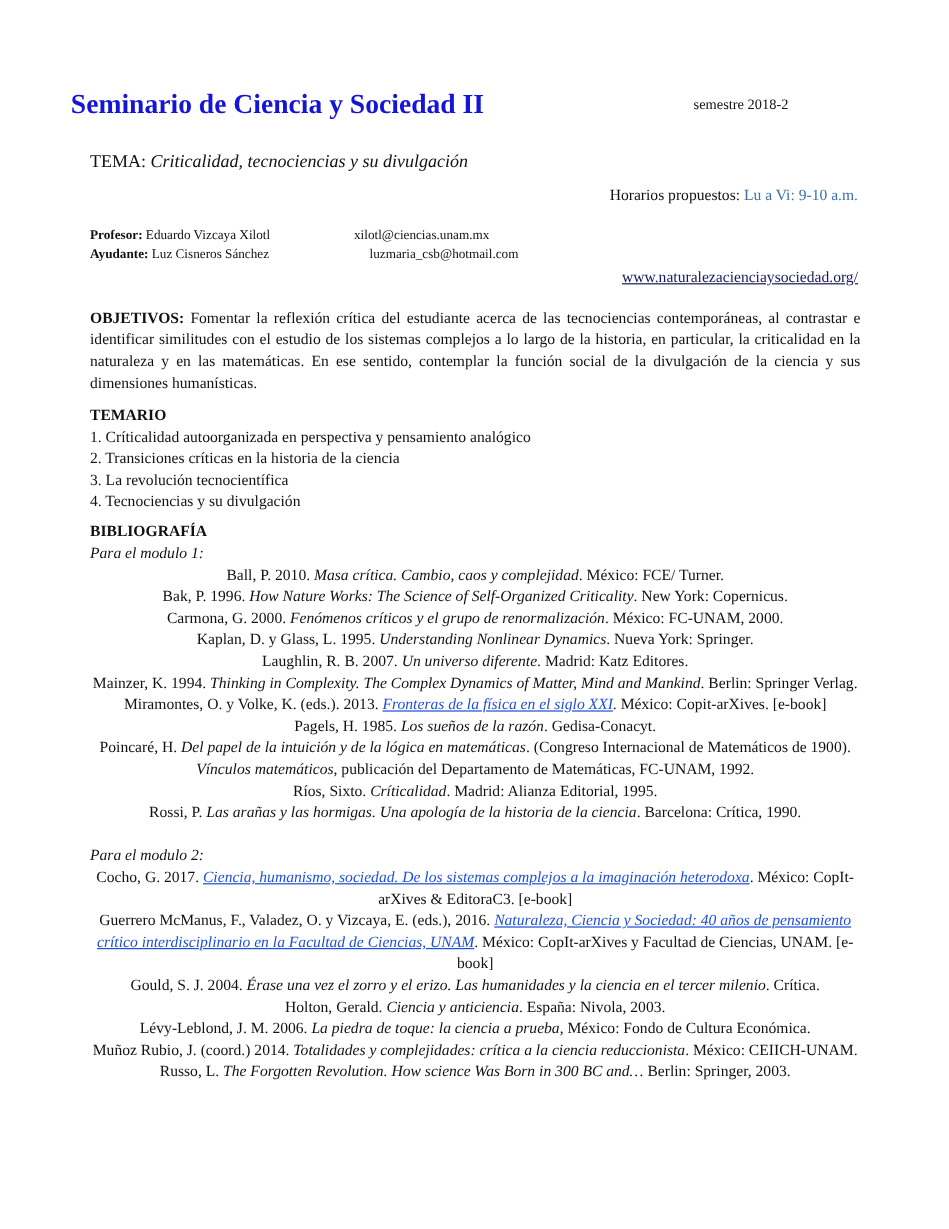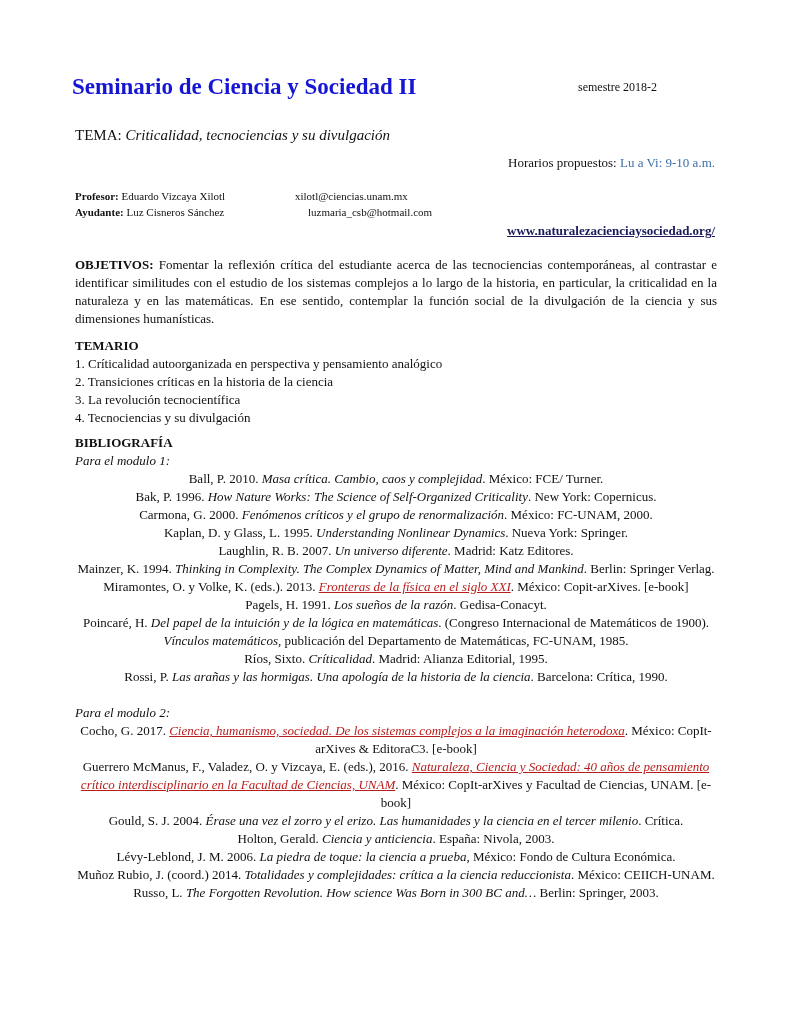--- a/index.html
+++ b/index.html
@@ -4,38 +4,38 @@
   <style>
     html, body { margin: 0; padding: 0; background: #ffffff; }
     body {
       width: 791px; height: 1024px; position: relative; overflow: hidden;
       font-family: "Liberation Serif", "DejaVu Serif", serif;
       color: #111111;
     }
     .page { position: absolute; left: 0; top: 0; width: 791px; height: 1024px; }
     .abs { position: absolute; white-space: nowrap; }
     .title {
-      left: 72px; top: 74px; font-size: 23px; font-weight: bold; color: #1515d6;
+      left: 59px; top: 74px; font-size: 23px; font-weight: bold; color: #1515d6;
     }
     .semestre { left: 578px; top: 80px; font-size: 12px; }
     .tema { left: 75px; top: 127px; font-size: 15px; }
     .tema .lbl { }
     .tema .val { font-style: italic; }
     .horarios { right: 76px; top: 155px; font-size: 13px; }
     .horarios .lbl { font-weight: normal; }
     .horarios .val { color: #3d6fa8; }
     .staff { left: 75px; font-size: 11px; }
     .staff .role { font-weight: bold; }
     .staff .email { position: absolute; left: 220px; }
-    .url { right: 76px; top: 223px; font-size: 13px; font-weight: bold; color: #1a1a5a; text-decoration: underline; }
+    .url { right: 76px; top: 223px; font-size: 13px; font-weight: normal; color: #1a1a5a; text-decoration: underline; }
     .block { position: absolute; left: 75px; width: 642px; font-size: 13px; line-height: 18px; }
     .justify { text-align: justify; }
     .bold { font-weight: bold; }
     .it { font-style: italic; }
-    .link { color: #b91c1c; font-style: italic; text-decoration: underline; }
+    .link { color: #1d4ed8; font-style: italic; text-decoration: underline; }
     .sec-head { font-weight: bold; }
     .ref { margin: 0; text-align: center; }
     .gap { height: 18px; }
     p { margin: 0; }
   </style>
 </head>
 <body>
 
 <div class="page">
 
@@ -77,22 +77,22 @@
     <p class="sec-head">BIBLIOGRAFÍA</p>
     <p class="it">Para el modulo 1:</p>
     <div id="mod1">
         <p class="ref"><span>Ball, P. 2010. </span><span class="it">Masa crítica. Cambio, caos y complejidad</span><span>. México: FCE/ Turner.</span></p>
         <p class="ref"><span>Bak, P. 1996. </span><span class="it">How Nature Works: The Science of Self-Organized Criticality</span><span>. New York: Copernicus.</span></p>
         <p class="ref"><span>Carmona, G. 2000. </span><span class="it">Fenómenos críticos y el grupo de renormalización</span><span>. México: FC-UNAM, 2000.</span></p>
         <p class="ref"><span>Kaplan, D. y Glass, L. 1995. </span><span class="it">Understanding Nonlinear Dynamics</span><span>. Nueva York: Springer.</span></p>
         <p class="ref"><span>Laughlin, R. B. 2007. </span><span class="it">Un universo diferente</span><span>. Madrid: Katz Editores.</span></p>
         <p class="ref"><span>Mainzer, K. 1994. </span><span class="it">Thinking in Complexity. The Complex Dynamics of Matter, Mind and Mankind</span><span>. Berlin: Springer Verlag.</span></p>
         <p class="ref"><span>Miramontes, O. y Volke, K. (eds.). 2013. </span><span class="link">Fronteras de la física en el siglo XXI</span><span>. México: Copit-arXives. [e-book]</span></p>
-        <p class="ref"><span>Pagels, H. 1991. </span><span class="it">Los sueños de la razón</span><span>. Gedisa-Conacyt.</span></p>
-        <p class="ref"><span>Poincaré, H. </span><span class="it">Del papel de la intuición y de la lógica en matemáticas</span><span>. (Congreso Internacional de Matemáticos de 1900). </span><span class="it">Vínculos matemáticos</span><span>, publicación del Departamento de Matemáticas, FC-UNAM, 1985.</span></p>
+        <p class="ref"><span>Pagels, H. 1985. </span><span class="it">Los sueños de la razón</span><span>. Gedisa-Conacyt.</span></p>
+        <p class="ref"><span>Poincaré, H. </span><span class="it">Del papel de la intuición y de la lógica en matemáticas</span><span>. (Congreso Internacional de Matemáticos de 1900). </span><span class="it">Vínculos matemáticos</span><span>, publicación del Departamento de Matemáticas, FC-UNAM, 1992.</span></p>
         <p class="ref"><span>Ríos, Sixto. </span><span class="it">Críticalidad</span><span>. Madrid: Alianza Editorial, 1995.</span></p>
         <p class="ref"><span>Rossi, P. </span><span class="it">Las arañas y las hormigas. Una apología de la historia de la ciencia</span><span>. Barcelona: Crítica, 1990.</span></p>
       </div>
     <div class="gap"></div>
     <p class="it">Para el modulo 2:</p>
     <div id="mod2" class="justify">
         <p class="ref"><span>Cocho, G. 2017. </span><span class="link">Ciencia, humanismo, sociedad. De los sistemas complejos a la imaginación heterodoxa</span><span>. México: CopIt-arXives &amp; EditoraC3. [e-book]</span></p>
         <p class="ref"><span>Guerrero McManus, F., Valadez, O. y Vizcaya, E. (eds.), 2016. </span><span class="link">Naturaleza, Ciencia y Sociedad: 40 años de pensamiento crítico interdisciplinario en la Facultad de Ciencias, UNAM</span><span>. México: CopIt-arXives y Facultad de Ciencias, UNAM. [e-book]</span></p>
         <p class="ref"><span>Gould, S. J. 2004. </span><span class="it">Érase una vez el zorro y el erizo. Las humanidades y la ciencia en el tercer milenio</span><span>. Crítica.</span></p>
         <p class="ref"><span>Holton, Gerald. </span><span class="it">Ciencia y anticiencia</span><span>. España: Nivola, 2003.</span></p>

